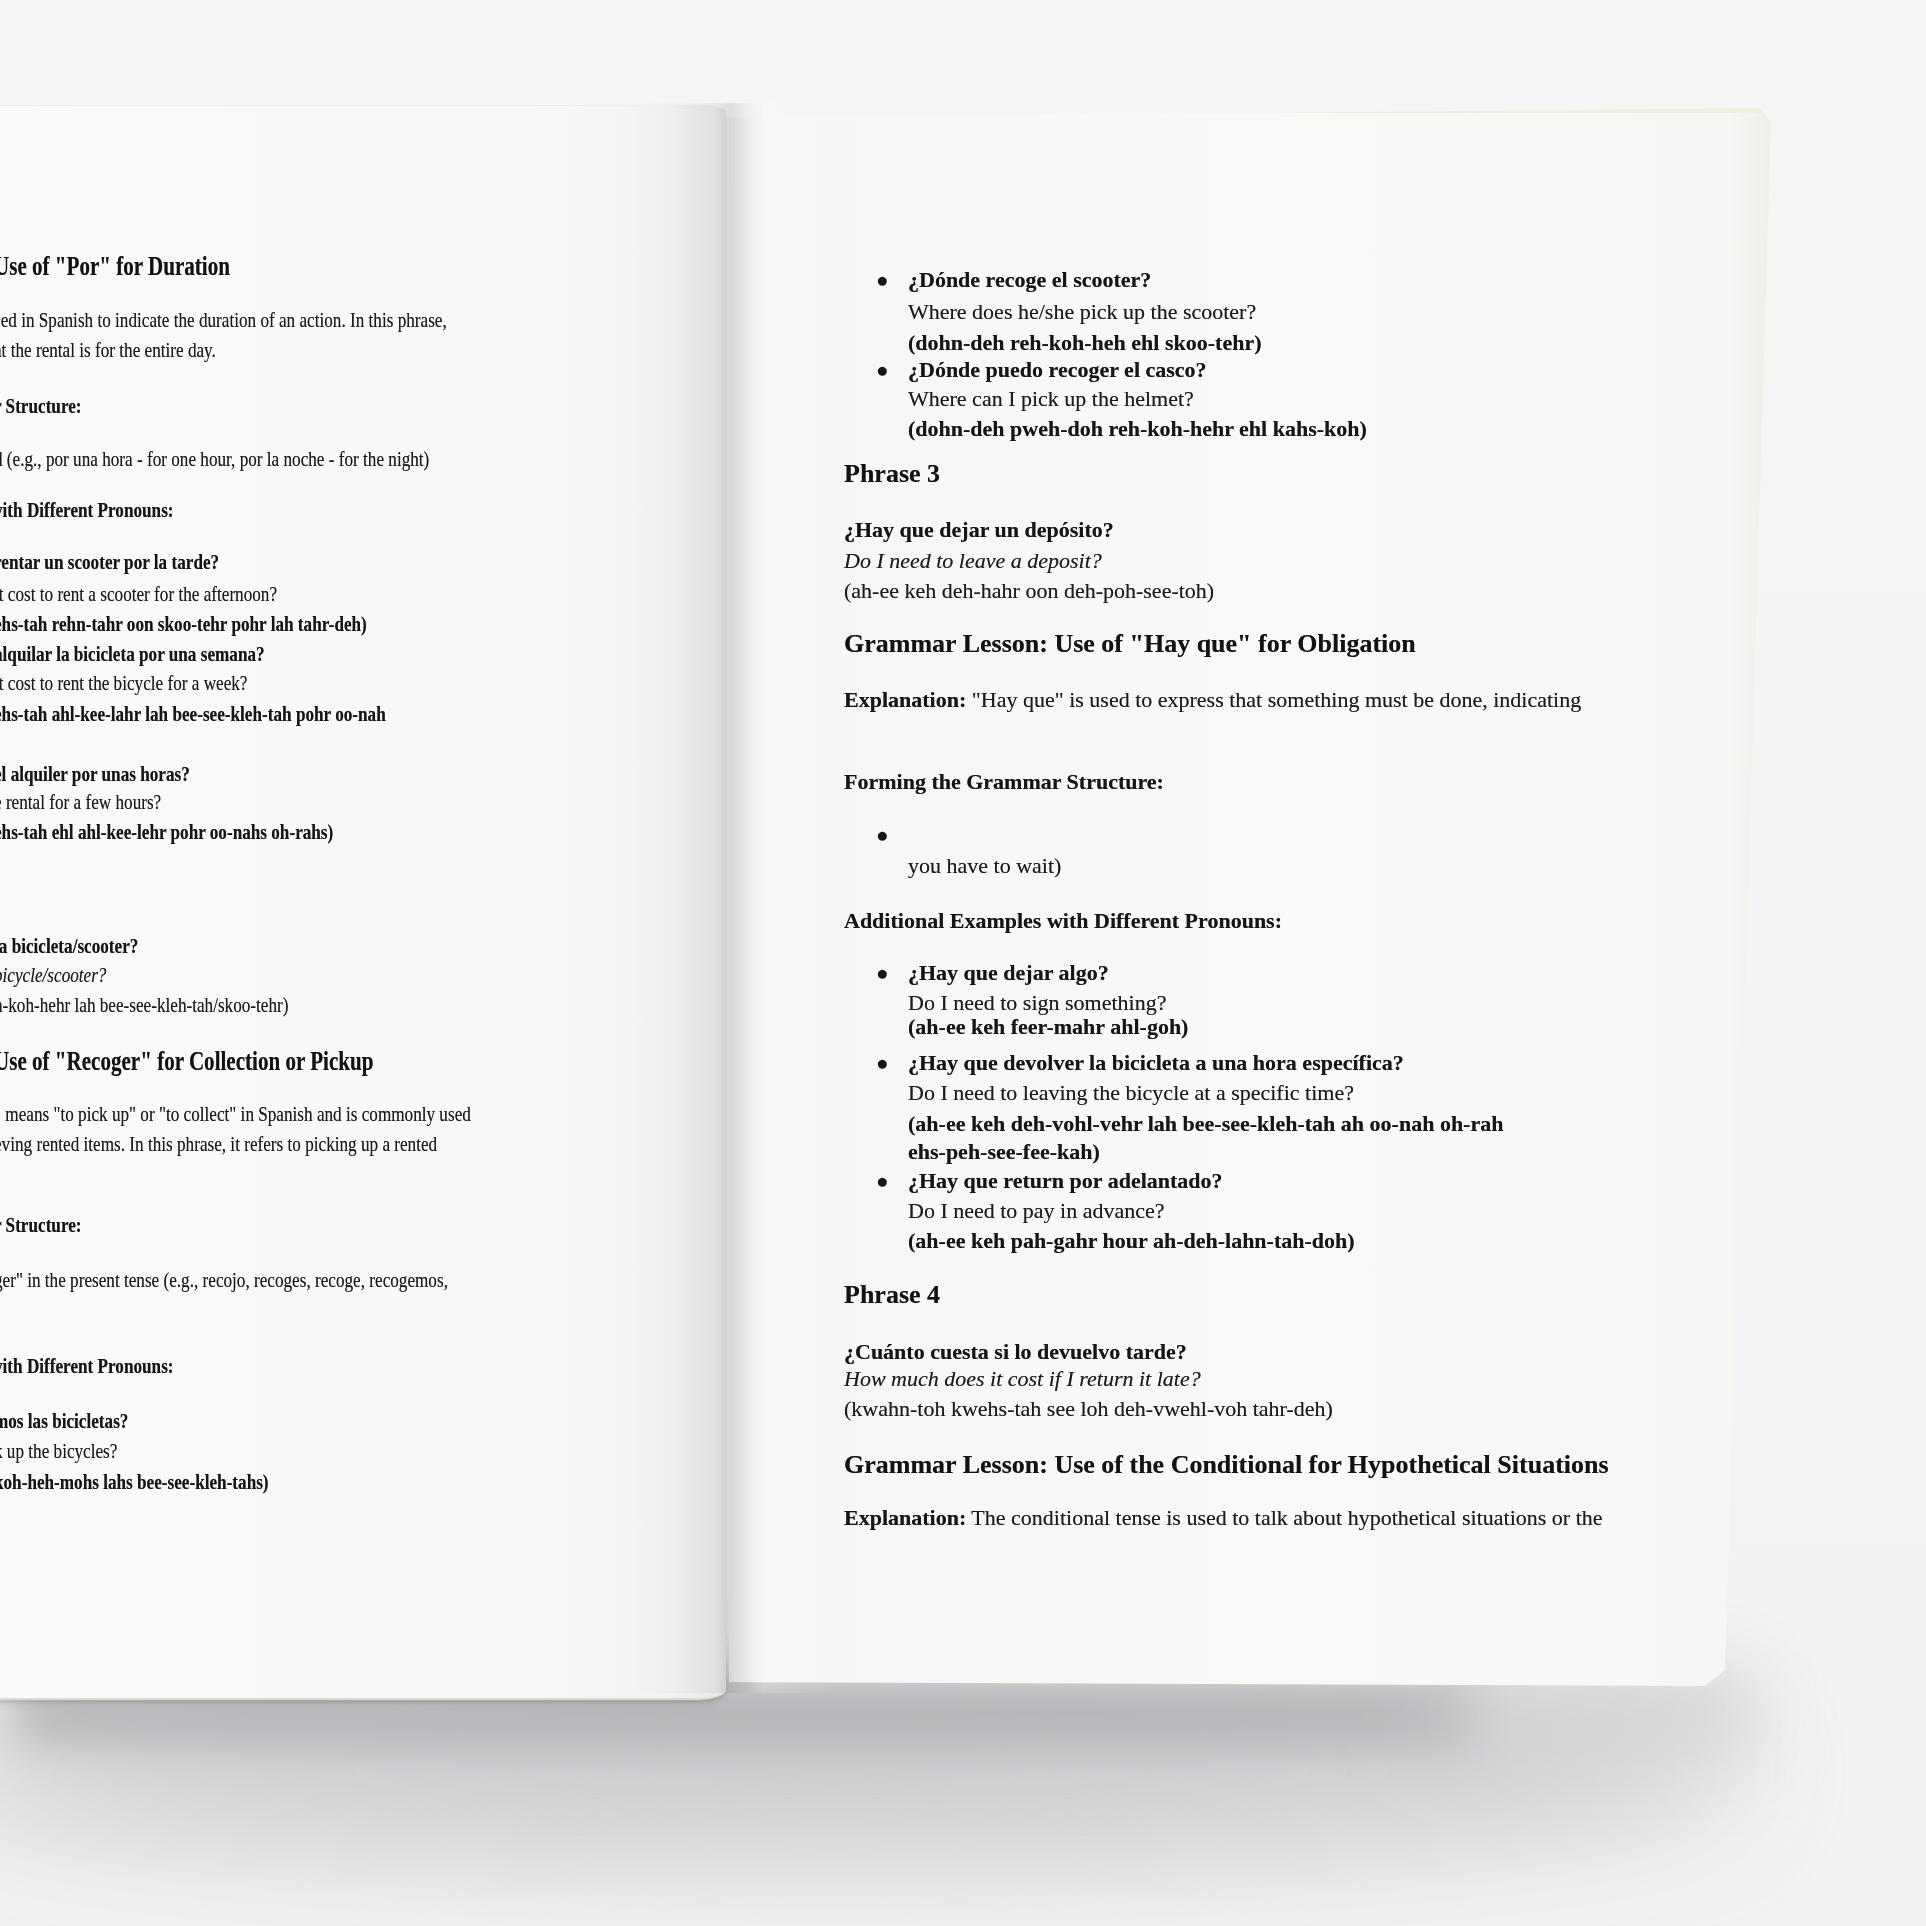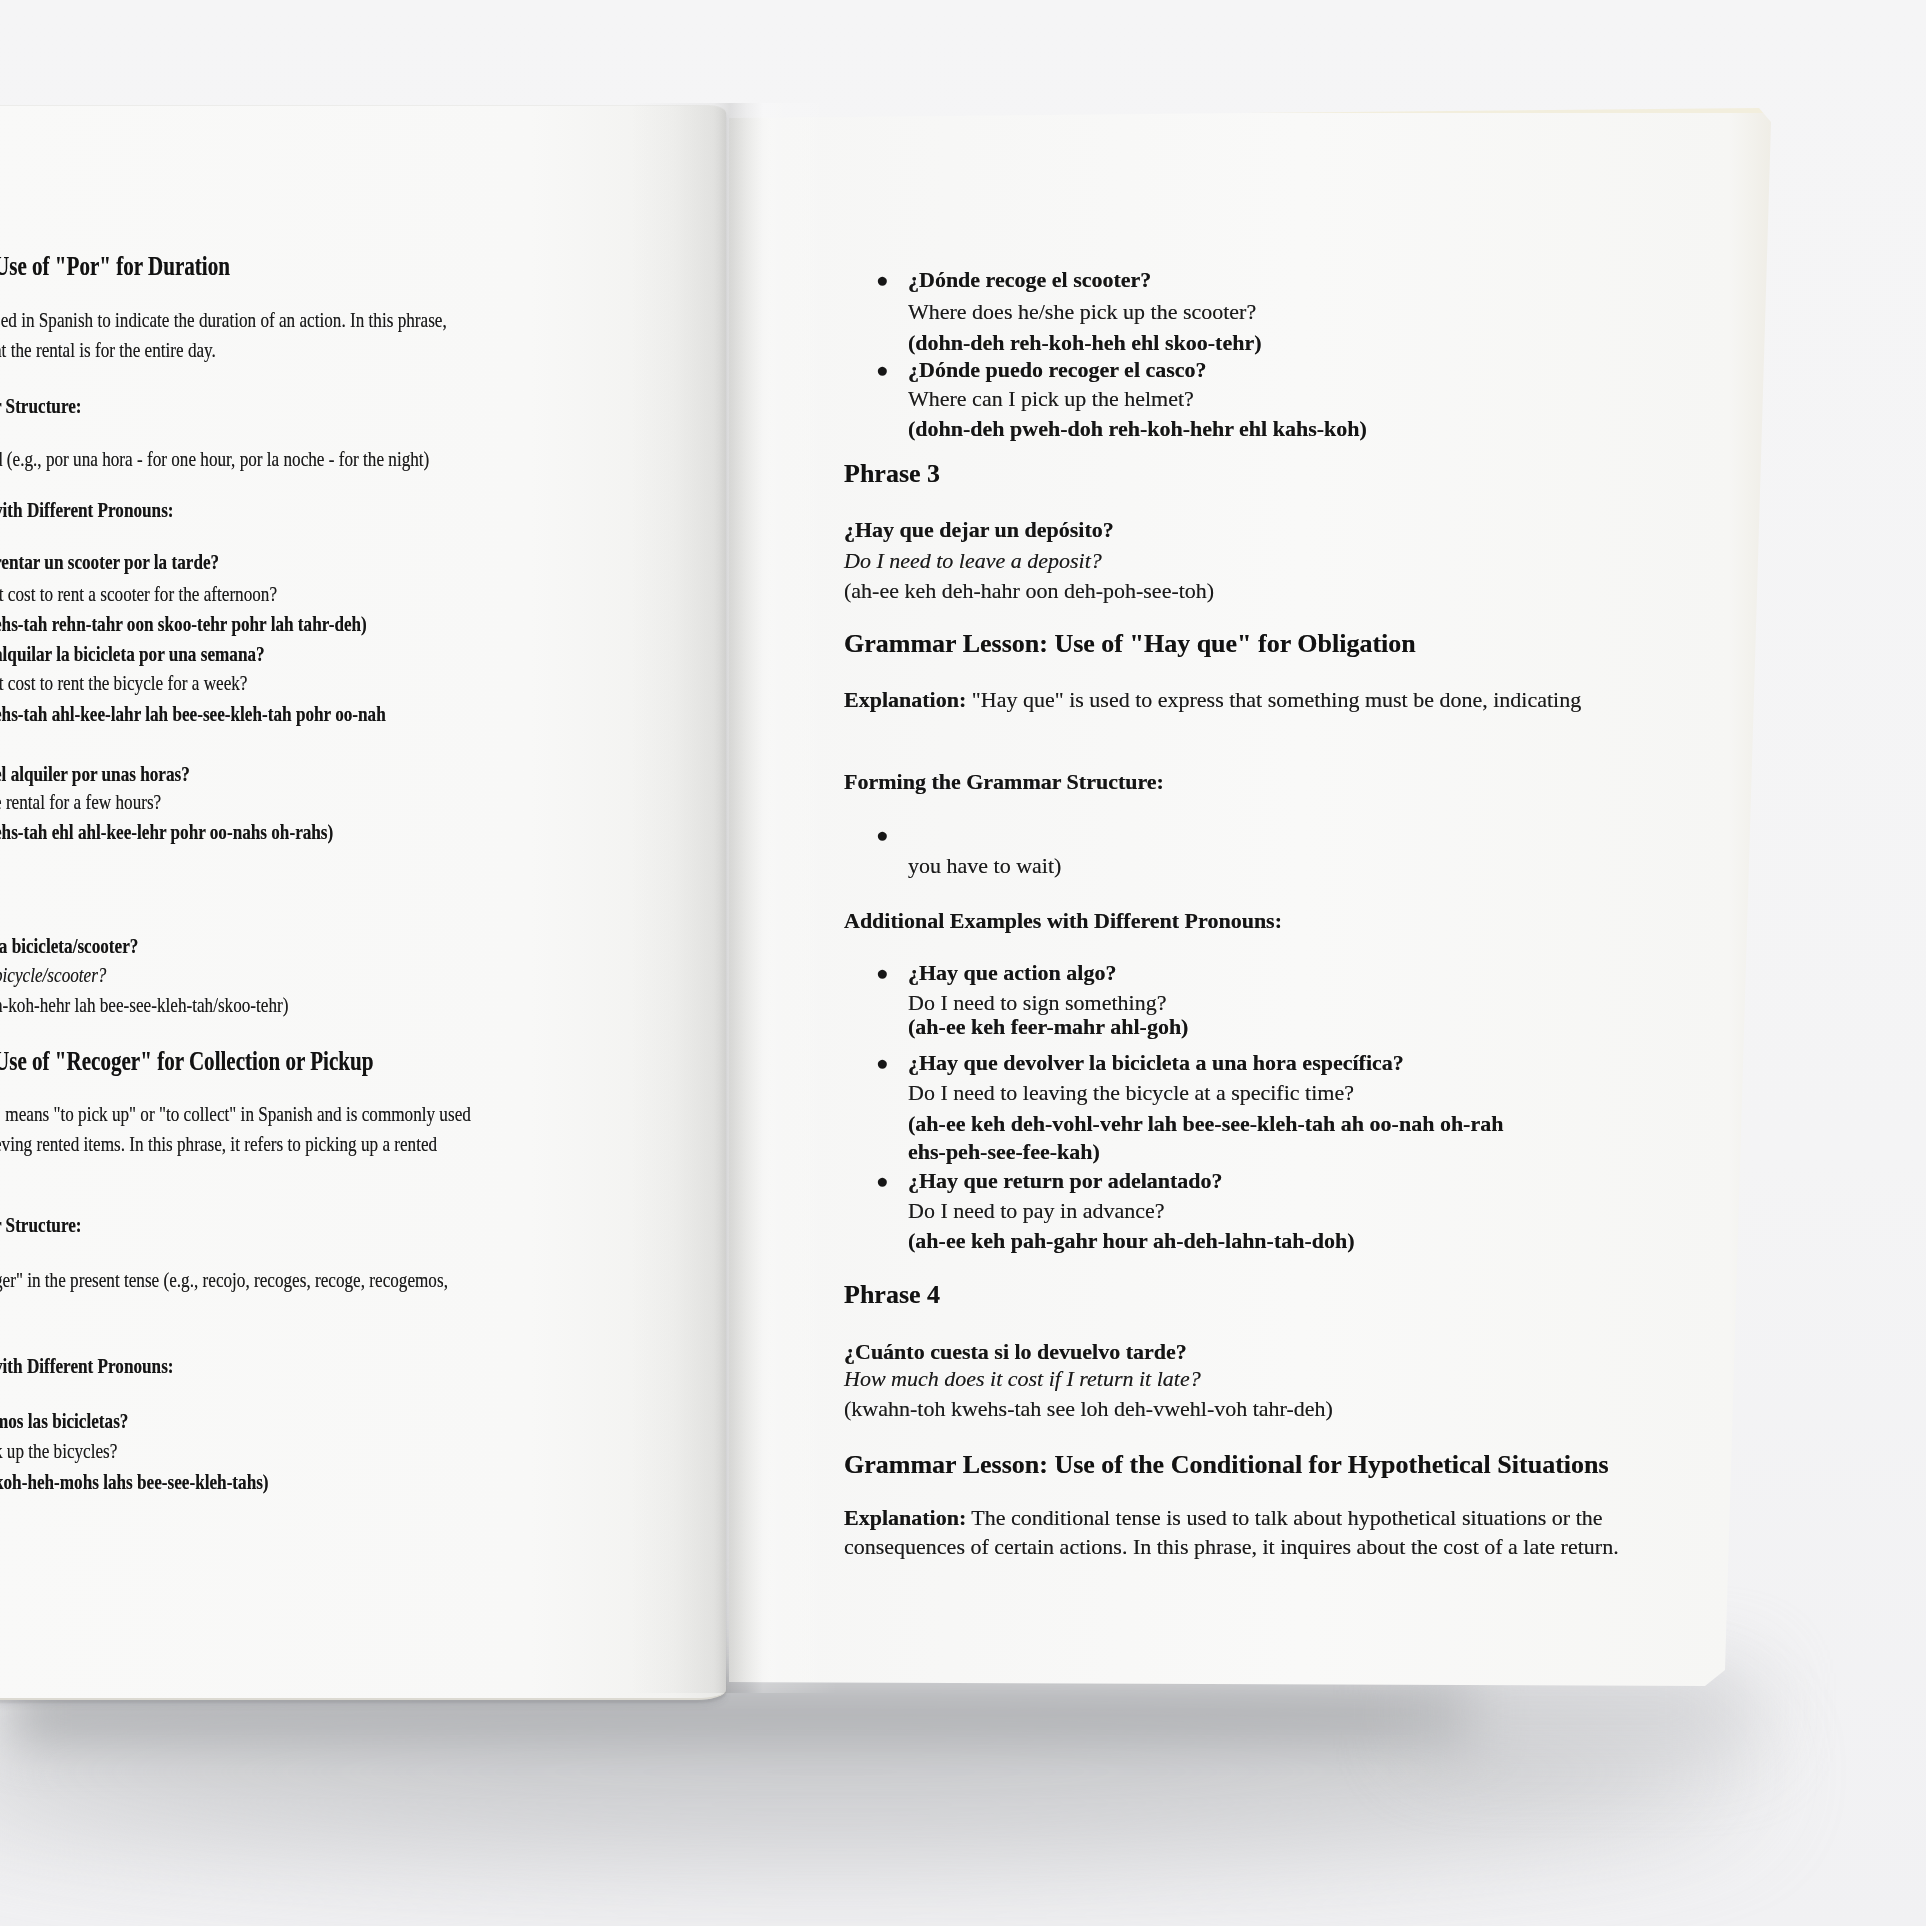--- a/index.html
+++ b/index.html
@@ -104,21 +104,21 @@
   <div class="ln rp" style="top:685px"><span class="b">Explanation:</span><span> "Hay que" is used to express that something must be done, indicating</span></div>
 
   <div class="ln rp b" style="top:767px">Forming the Grammar Structure:</div>
 
   <span class="dot" style="top:820px">●</span>
   <div class="ln ind" style="top:851px">you have to wait)</div>
 
   <div class="ln rp b" style="top:906px">Additional Examples with Different Pronouns:</div>
 
   <span class="dot" style="top:958px">●</span>
-  <div class="ln ind b" style="top:958px">¿Hay que action algo?</div>
+  <div class="ln ind b" style="top:958px">¿Hay que dejar algo?</div>
   <div class="ln ind" style="top:988px">Do I need to sign something?</div>
   <div class="ln ind b" style="top:1012px">(ah-ee keh feer-mahr ahl-goh)</div>
 
   <span class="dot" style="top:1048px">●</span>
   <div class="ln ind b" style="top:1048px">¿Hay que devolver la bicicleta a una hora específica?</div>
   <div class="ln ind" style="top:1078px">Do I need to leaving the bicycle at a specific time?</div>
   <div class="ln ind b" style="top:1109px">(ah-ee keh deh-vohl-vehr lah bee-see-kleh-tah ah oo-nah oh-rah</div>
   <div class="ln ind b" style="top:1137px">ehs-peh-see-fee-kah)</div>
 
   <span class="dot" style="top:1166px">●</span>
@@ -126,16 +126,15 @@
   <div class="ln ind" style="top:1196px">Do I need to pay in advance?</div>
   <div class="ln ind b" style="top:1226px">(ah-ee keh pah-gahr hour ah-deh-lahn-tah-doh)</div>
 
   <div class="ln rp h" style="top:1278px">Phrase 4</div>
   <div class="ln rp b" style="top:1337px">¿Cuánto cuesta si lo devuelvo tarde?</div>
   <div class="ln rp i" style="top:1364px">How much does it cost if I return it late?</div>
   <div class="ln rp" style="top:1394px">(kwahn-toh kwehs-tah see loh deh-vwehl-voh tahr-deh)</div>
 
   <div class="ln rp" style="top:1503px"><span class="b">Explanation:</span><span> The conditional tense is used to talk about hypothetical situations or the</span></div>
   <div class="ln rp h" style="top:1448px">Grammar Lesson: Use of the Conditional for Hypothetical Situations</div>
-  <div class="ln rp" style="top:1532px">consequences of certain actions. In this phrase, it inquires about the cost of a late return.</div>
 
 </div>
 
 
 </body></html>

